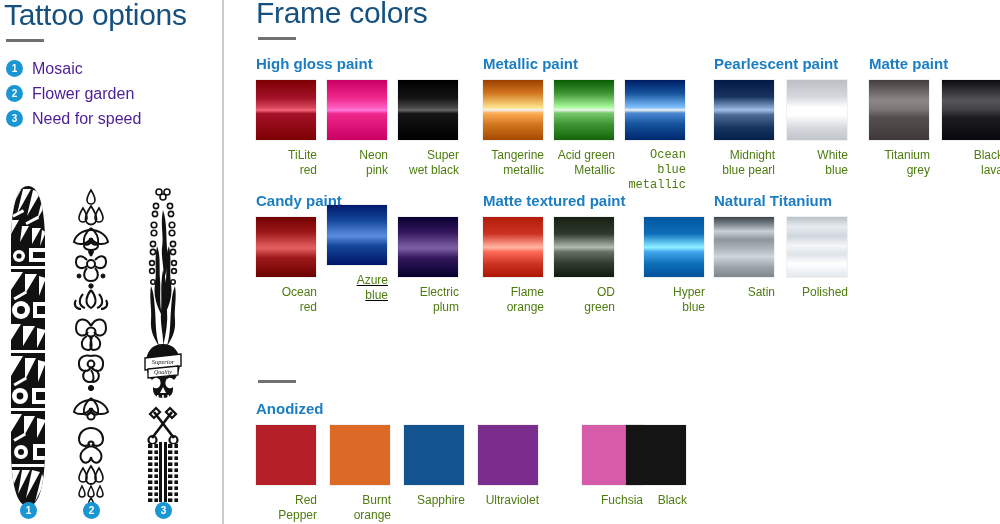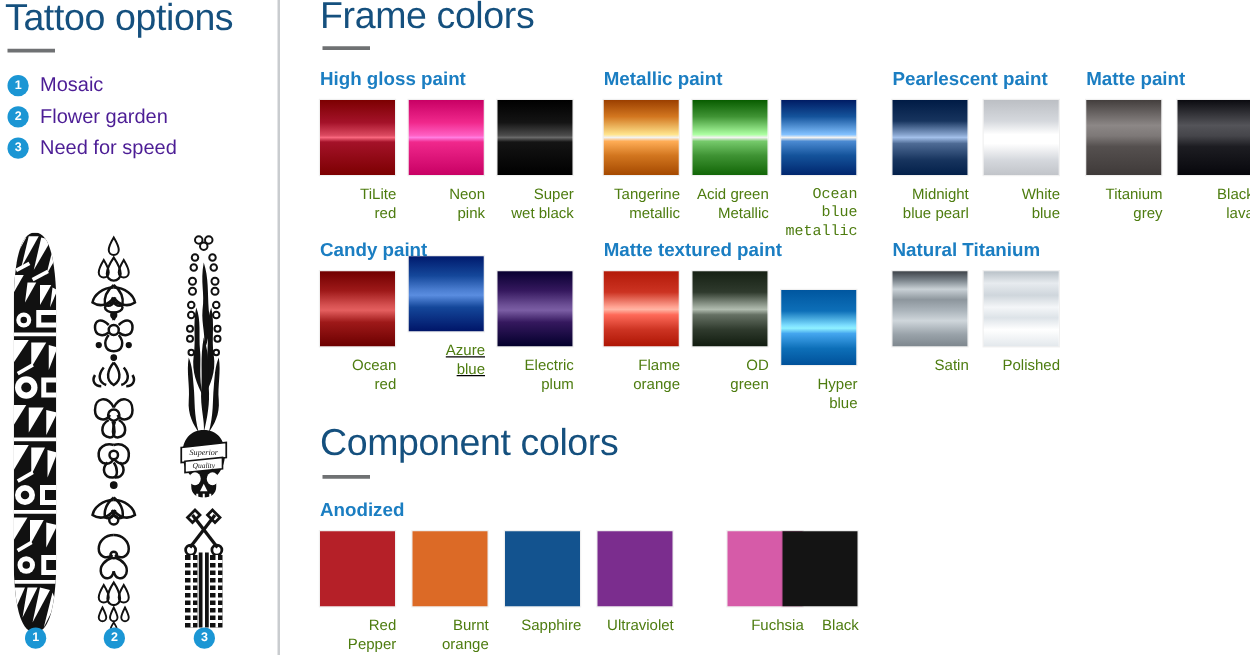--- a/index.html
+++ b/index.html
@@ -342,23 +342,20 @@
 
   <div class="divider"></div>
 
   <div class="content">
 
     <div class="abs" style="left:0;top:-4px;">
       <span class="sec-title">Frame colors</span>
     </div>
     <div class="abs sec-rule" style="left:2px;top:37px;"></div>
 
-    <div class="abs" style="left:0;top:338px;">
-      <span class="sec-title">Component colors</span>
-    </div>
     <div class="abs sec-rule" style="left:2px;top:380px;"></div>
 
     <div id="groups-layer">
         <div class="abs group-head" style="left: 0px; top: 55px;">High gloss paint</div>
         <div class="sw" style="left: 0px; top: 80px;">
           <div class="chip" title="TiLite red" style="background: linear-gradient(rgb(124, 0, 1) 0%, rgb(164, 18, 41) 30%, rgb(219, 73, 96) 47%, rgb(249, 103, 126) 50%, rgb(164, 18, 41) 56%, rgb(124, 0, 1) 100%);"></div>
           <div class="cap">
             <span>TiLite</span>
             <span>red</span>
           </div>
@@ -459,21 +456,21 @@
             <span>orange</span>
           </div>
         </div>
         <div class="sw" style="left: 298px; top: 217px;">
           <div class="chip" title="OD green" style="background: linear-gradient(rgb(22, 33, 20) 0%, rgb(47, 58, 45) 28%, rgb(157, 168, 155) 47%, rgb(177, 188, 175) 51%, rgb(102, 113, 100) 58%, rgb(47, 58, 45) 78%, rgb(17, 28, 15) 100%);"></div>
           <div class="cap">
             <span>OD</span>
             <span>green</span>
           </div>
         </div>
-        <div class="sw" style="left: 369px; top: 217px; margin-top: 15px;">
+        <div class="sw" style="left: 388px; top: 217px;">
           <div class="chip" title="Hyper blue" style="background: linear-gradient(rgb(0, 86, 159) 0%, rgb(13, 111, 184) 28%, rgb(123, 221, 255) 47%, rgb(143, 241, 255) 51%, rgb(68, 166, 239) 58%, rgb(13, 111, 184) 78%, rgb(0, 81, 154) 100%);"></div>
           <div class="cap">
             <span>Hyper</span>
             <span>blue</span>
           </div>
         </div>
         <div class="abs group-head" style="left: 458px; top: 192px;">Natural Titanium</div>
         <div class="sw" style="left: 458px; top: 217px;">
           <div class="chip" title="Satin" style="background: linear-gradient(rgb(62, 67, 73) 0%, rgb(123, 132, 140) 12%, rgb(201, 209, 214) 24%, rgb(141, 150, 157) 38%, rgb(170, 179, 186) 52%, rgb(207, 214, 219) 66%, rgb(154, 163, 170) 84%, rgb(126, 135, 142) 100%);"></div>
           <div class="cap">

